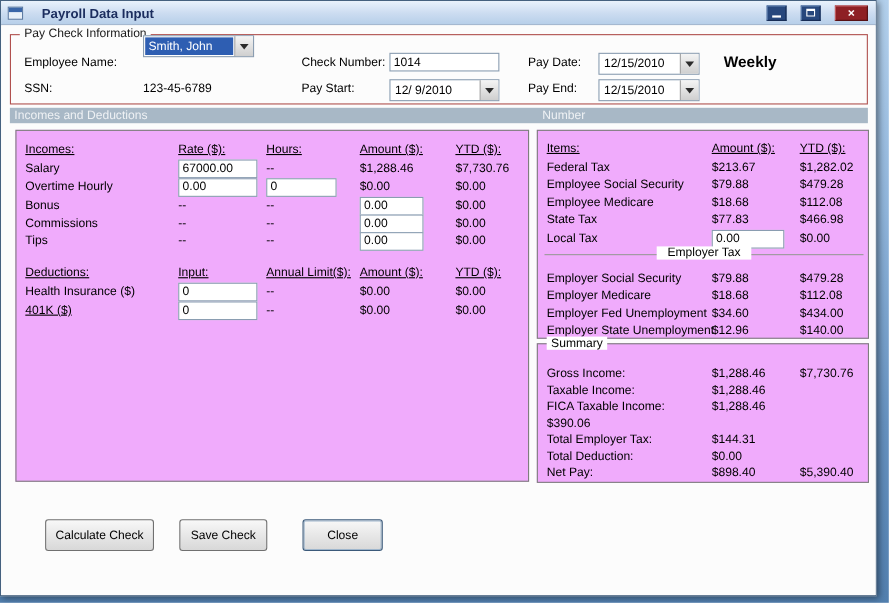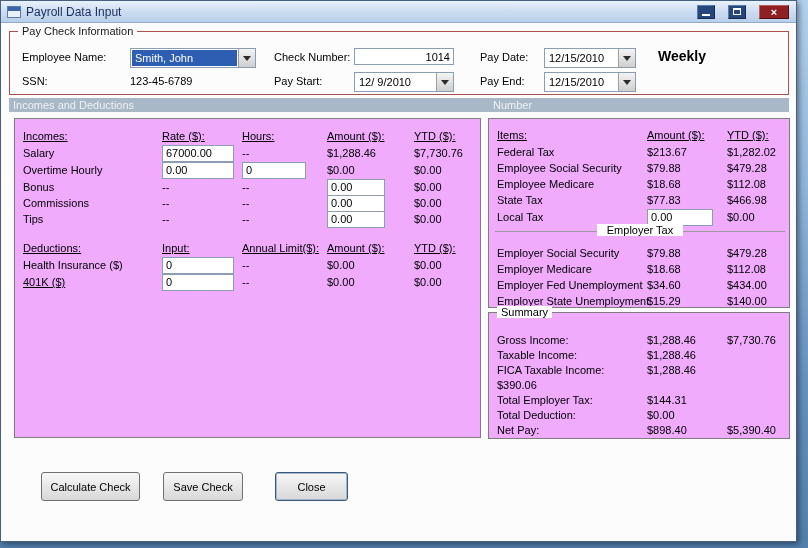--- a/index.html
+++ b/index.html
@@ -14,21 +14,21 @@
     position:absolute; left:0; top:0; width:797px; height:542px;
     background:#fcfcfc; border:1px solid #45617f;
     box-shadow:2px 2px 6px rgba(0,0,0,.45);
   }
   .titlebar {
     height:22px; background:linear-gradient(180deg,#e9f2fc 0%,#cdddf1 50%,#b7cfe9 100%);
     border-bottom:1px solid #93aac6; display:flex; align-items:center; padding:0 6px;
   }
   .title-icon { width:14px; height:12px; margin-right:5px; border:1px solid #5e7ca3; background:#e8f0f8; position:relative; }
   .title-icon::before { content:""; position:absolute; left:0; right:0; top:0; height:4px; background:#3a66a8; }
-  .title-text { font-size:12px; font-weight:normal; color:#1b2d5e; }
+  .title-text { font-size:12px; font-weight:bold; color:#1b2d5e;margin-left:12px; }
   .win-controls { margin-left:auto; display:flex; gap:13px; padding-right:1px; }
   .win-btn { height:14px; border:1px solid; position:relative; cursor:pointer; padding:0;
              display:flex; align-items:center; justify-content:center; }
   .btn-min,.btn-max { width:18px; background:#27477c; border-color:#5b7cab #142a52 #142a52 #5b7cab; }
   .btn-close { width:30px; background:#8e2024; border-color:#bf5a5d #520f12 #520f12 #bf5a5d;
                color:#fff; font-size:11px; font-weight:bold; line-height:12px; }
   .glyph-min { width:8px; height:2px; background:#fff; margin-top:7px; }
   .glyph-max { width:8px; height:7px; border:1px solid #fff; border-top-width:2px; }
   .client { position:absolute; left:0; top:22px; right:0; bottom:0; background:#fcfcfc; }
 
@@ -98,29 +98,29 @@
         </button>
     </span>
   </div>
 
   <div class="client">
 
     <div class="paycheck-group">
       <span class="legend">Pay Check Information</span>
 
       <span class="fl" style="left:12px;top:19px">Employee Name:</span>
-      <div class="combo" style="left:120px;top:16px;width:126px">
+      <div class="combo" style="left:120px;top:0;width:101px">
         <span class="combo-sel">Smith, John</span>
         <span class="combo-btn">
             <i class="arr"></i>
           </span>
       </div>
 
       <span class="fl" style="left:264px;top:19px">Check Number:</span>
-      <input class="tb fl" style="left: 344px; top: 16px; width: 100px; text-align: right;" type="text" value="1014">
+      <input class="tb fl" style="left: 344px; top: 16px; width: 100px;" type="text" value="1014">
 
       <span class="fl" style="left:470px;top:19px">Pay Date:</span>
       <div class="combo" style="left:534px;top:16px;width:92px">
         <span class="combo-plain">12/15/2010</span>
         <span class="combo-btn">
             <i class="arr"></i>
           </span>
       </div>
 
       <span class="fl weekly" style="left:648px;top:16px">Weekly</span>
@@ -263,21 +263,21 @@
         <span>$18.68</span>
         <span>$112.08</span>
       </div>
       <div class="trow" style="top:158px">
         <span>Employer Fed Unemployment</span>
         <span>$34.60</span>
         <span>$434.00</span>
       </div>
       <div class="trow" style="top:174px">
         <span>Employer State Unemployment</span>
-        <span>$15.29</span>
+        <span>$12.96</span>
         <span>$140.00</span>
       </div>
     </div>
 
     <div class="box box-sum">
       <span class="sum-legend">Summary</span>
       <div class="srow" style="top:19px">
         <span>Gross Income:</span>
         <span>$1,288.46</span>
         <span>$7,730.76</span>

